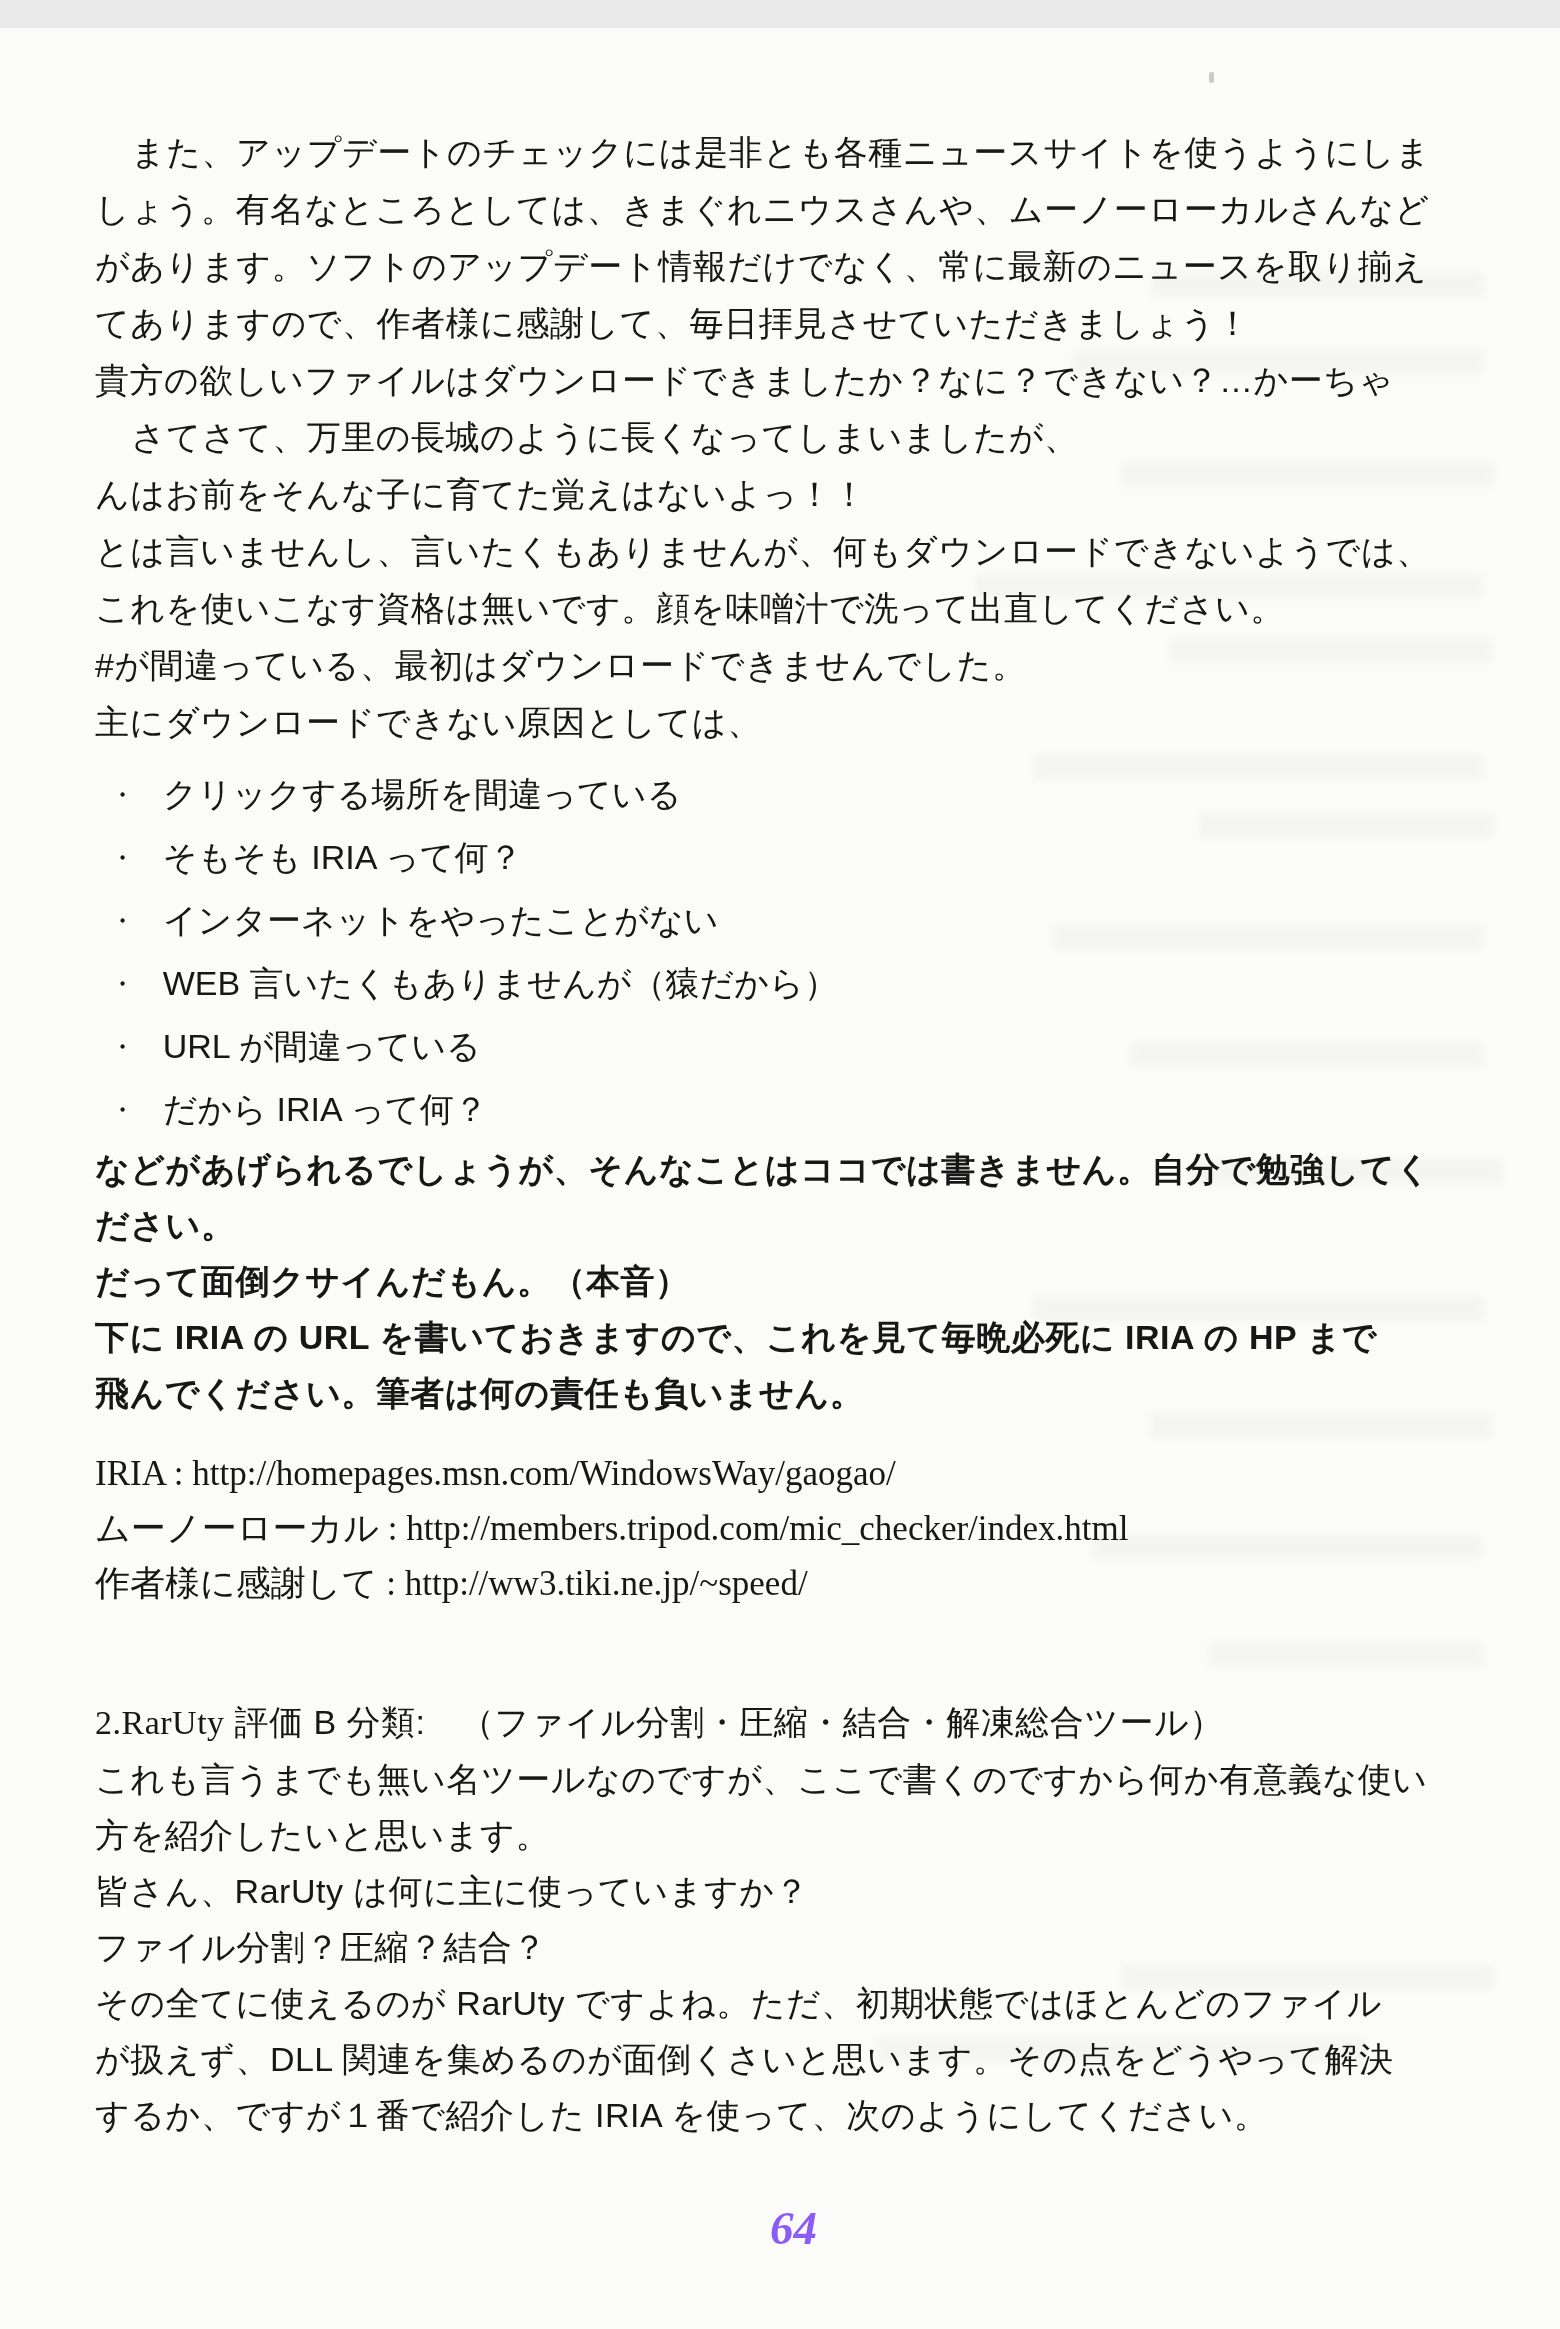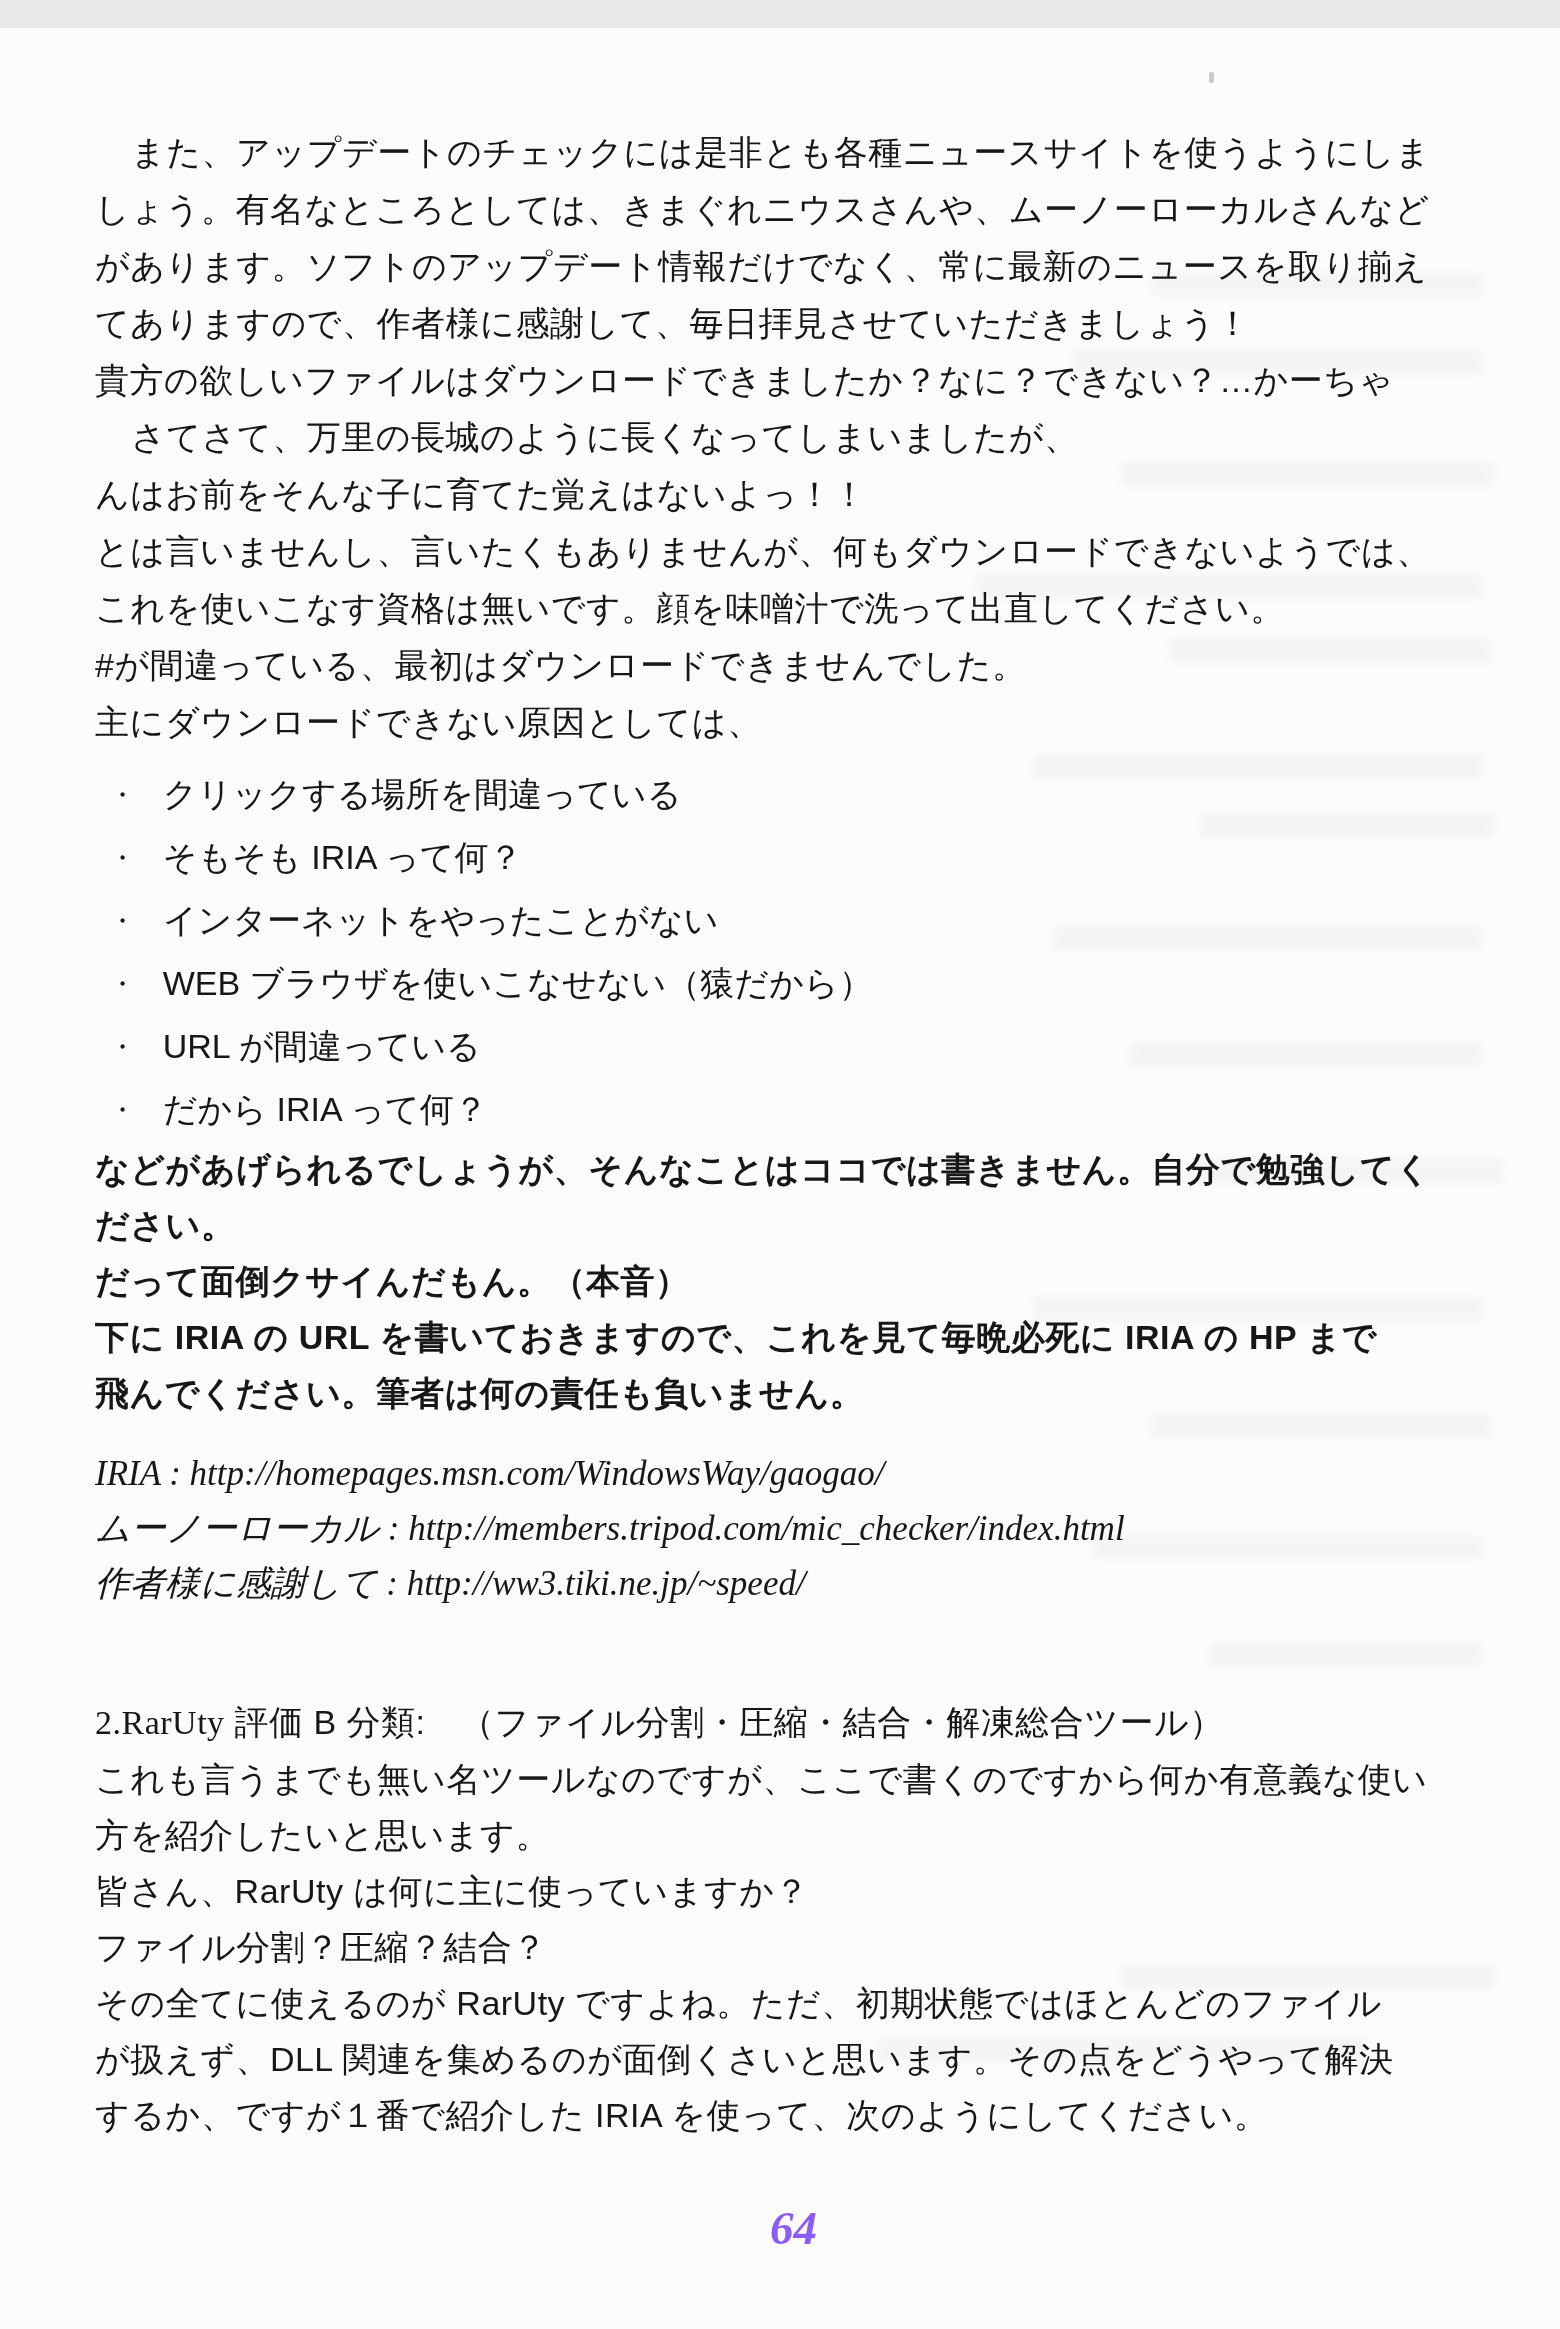--- a/index.html
+++ b/index.html
@@ -63,21 +63,20 @@
     vertical-align: 2px;
   }
 
   .after-block .line { line-height: 56px; font-weight: bold; }
 
   .links-block { margin-top: 25px; }
   .link-line {
     font-size: 35px;
     line-height: 54px;
     white-space: nowrap;
-    font-style: italic;
   }
   .serif, .link-url, .link-label.latin {
     font-family: "Liberation Serif", serif;
   }
 
   .section2 { margin-top: 83px; }
   .heading {
     font-size: 34px;
     line-height: 57px;
     letter-spacing: 0.5px;
@@ -145,21 +144,21 @@
       <div class="bullet-line">
         <span class="bullet">・</span><span>クリックする場所を間違っている</span>
       </div>
       <div class="bullet-line">
         <span class="bullet">・</span><span>そもそも IRIA って何？</span>
       </div>
       <div class="bullet-line">
         <span class="bullet">・</span><span>インターネットをやったことがない</span>
       </div>
       <div class="bullet-line">
-        <span class="bullet">・</span><span>WEB ブラウザを使いこなせない（猿だから）</span>
+        <span class="bullet">・</span><span>WEB 言いたくもありませんが（猿だから）</span>
       </div>
       <div class="bullet-line">
         <span class="bullet">・</span><span>URL が間違っている</span>
       </div>
       <div class="bullet-line">
         <span class="bullet">・</span><span>だから IRIA って何？</span>
       </div>
     </div>
 
     <div class="block after-block">

